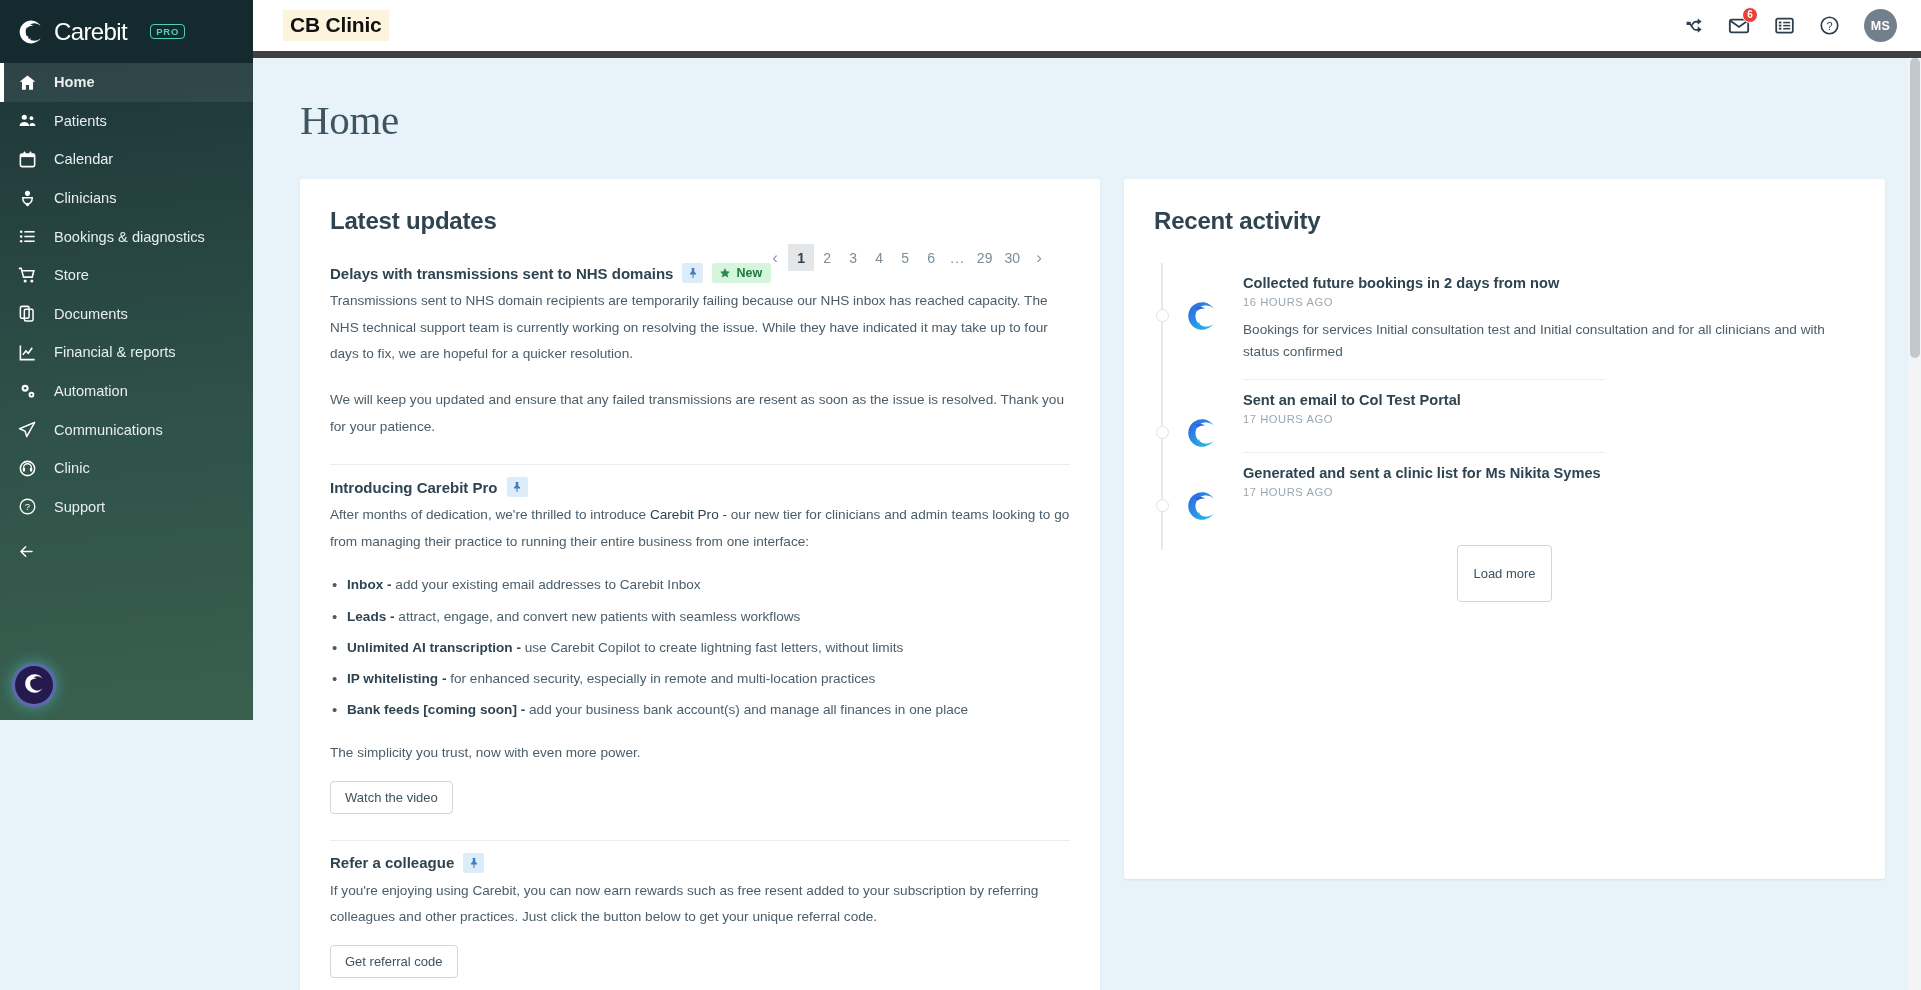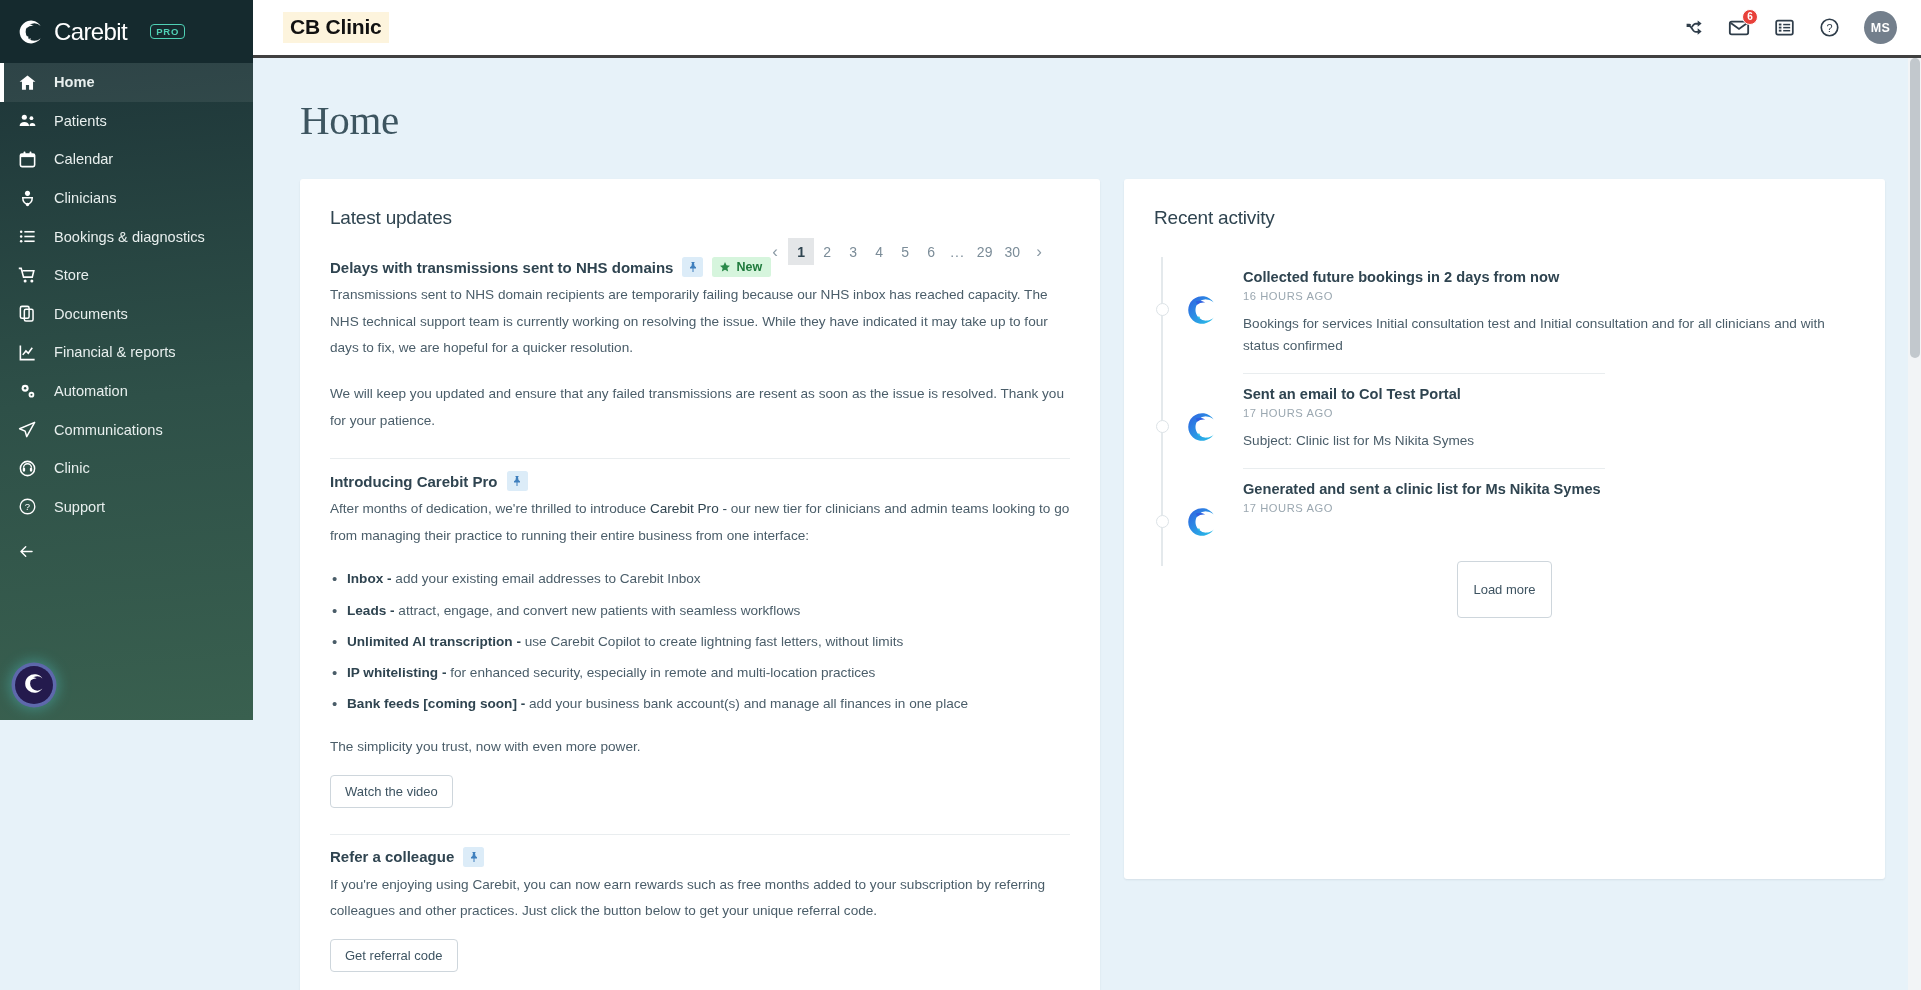--- a/index.html
+++ b/index.html
@@ -49,21 +49,21 @@
     box-shadow: 0 0 0 3.5px rgba(120,90,220,0.55), 0 0 14px 5px rgba(80,200,200,0.45);
   }
 
   
   .cmark { display:block; }
 
   
   #right { flex: 1; height: 990px; display: flex; flex-direction: column; min-width: 0; }
 
   #topbar {
-    height: 58px; background: #ffffff; border-bottom: 3px solid #404040;
+    height: 58px; background: #ffffff; border-bottom: 7px solid #404040;
     display: flex; align-items: center; padding: 0 24px 0 30px; flex: 0 0 58px;
   }
   .clinic-name {
     background: #fdf4dd; color: #111; font-size: 21px; font-weight: 700;
     padding: 3px 7px; line-height: 1.15; letter-spacing: -0.2px;
   }
   .topbar-spacer { flex: 1; }
   .topbar-icons { display: flex; align-items: center; gap: 24px; }
   .tb-ico { cursor: pointer; position: relative; display: flex; align-items: center; justify-content: center; }
   .tb-ico svg { fill: #2f3d4a; }
@@ -83,21 +83,21 @@
   #page-title {
     font-family: "Liberation Serif", serif; font-size: 41px; color: #3d5560;
     padding: 38px 0 0 47px; font-weight: 400; letter-spacing: -0.3px;
   }
   #panels { display: flex; gap: 24px; padding: 35px 36px 0 47px; align-items: flex-start; }
 
   .card { background: #fff; border-radius: 3px; box-shadow: 0 1px 2px rgba(20,40,60,0.09); }
   #updates-card { width: 800px; flex: 0 0 800px; padding: 28px 30px 0 30px; min-height: 700px; }
   #activity-card { flex: 1; padding: 28px 30px 30px 30px; min-height: 700px; }
 
-  .card-title { font-size: 19px; font-weight: 400; color: #2f4450; letter-spacing: -0.2px; }
+  .card-title { font-size: 24px; font-weight: 700; color: #2f4450; letter-spacing: -0.2px; }
 
   
   .pagination { display: flex; align-items: center; justify-content: flex-end; gap: 0px; margin-top: 9px; margin-right: 18px; }
   .pg {
     min-width: 26px; height: 27px; display: flex; align-items: center; justify-content: center;
     font-size: 14px; color: #7b8c98; cursor: pointer; padding: 0 6px;
   }
   .pg.current { background: #e4e6e8; color: #2f4450; font-weight: 600; }
   .pg.arrow { color: #8b9aa5; font-size: 17px; }
   .pg.dots { cursor: default; letter-spacing: 1px; }
@@ -456,21 +456,21 @@
           <div class="article">
             <div class="a-head">
               <span class="a-title">Refer a colleague</span>
               <span class="pin">
                 <svg viewBox="0 0 24 24">
                     <path d="M9 2h6v2h-1l1 6 3 2.5V15H13v7h-2v-7H6v-2.5L9 10l1-6H9z"></path>
                   </svg>
               </span>
             </div>
             <div class="a-body">
-              <p style="margin-bottom:14px">If you're enjoying using Carebit, you can now earn rewards such as free months added to your subscription by referring colleagues and other practices. Just click the button below to get your unique referral code.</p>
+              <p style="margin-bottom:14px">If you're enjoying using Carebit, you can now earn rewards such as free resent added to your subscription by referring colleagues and other practices. Just click the button below to get your unique referral code.</p>
             </div>
             <button class="btn">Get referral code</button>
           </div>
 
         </div>
 
         <div class="card" id="activity-card">
           <div class="card-title">Recent activity</div>
 
           <div class="timeline">
@@ -506,21 +506,20 @@
                 <svg viewBox="0 0 64 64" width="34" height="34" aria-hidden="true">
                   <path d="M54 18 A26 26 0 1 0 54 46 A20 20 0 1 1 54 18 Z" fill="url(#g1)"></path>
                   <path d="M20 16 q10 -4 18 2 q-9 -1 -15 4 z" fill="#2f5fe0"></path>
                   <circle cx="26" cy="46" r="2" fill="#28c3e8"></circle>
                 </svg>
               </span>
               <div class="act-main">
                 <div class="act-inner">
                   <div class="act-title">Sent an email to Col Test Portal</div>
                   <div class="act-time">17 HOURS AGO</div>
-                  <div class="act-desc">Subject: Clinic list for Ms Nikita Symes</div>
                 </div>
                 <div class="act-sep"></div>
               </div>
             </div>
 
             <div class="act-row">
               <span class="act-dot"></span>
               <span class="act-ava">
                 <svg viewBox="0 0 64 64" width="34" height="34" aria-hidden="true">
                   <path d="M54 18 A26 26 0 1 0 54 46 A20 20 0 1 1 54 18 Z" fill="url(#g1)"></path>

